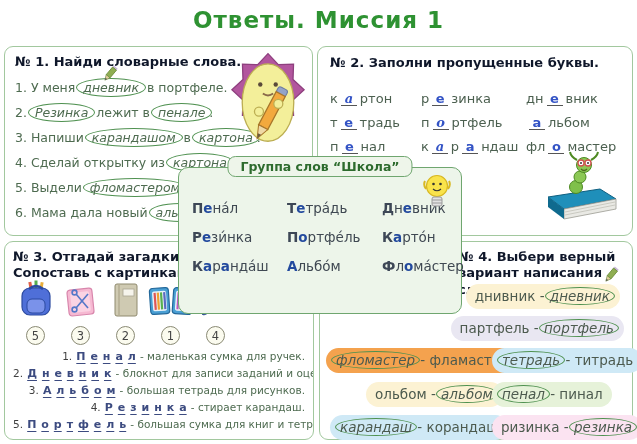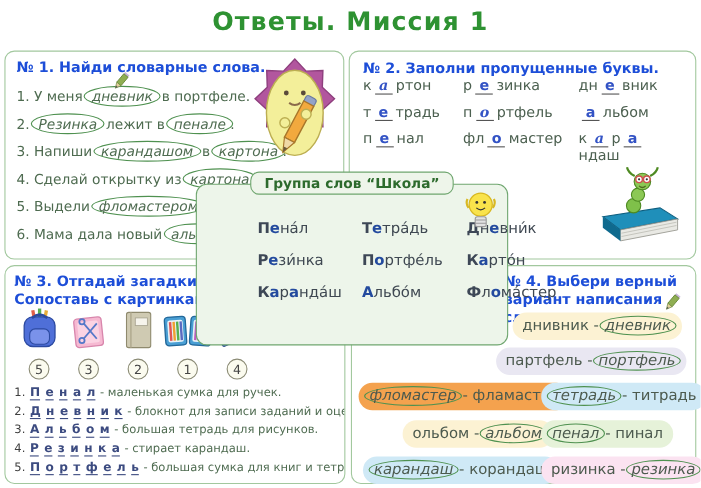--- a/index.html
+++ b/index.html
@@ -6,31 +6,31 @@
   #page{position:relative;width:637px;height:444px;background:#fff;overflow:hidden;
         font-family:"DejaVu Sans",sans-serif;}
   .main-title{position:absolute;top:7px;left:0;width:100%;text-align:center;
         font-size:23px;font-weight:bold;color:#2e9232;letter-spacing:1px;}
   .panel{position:absolute;background:#fff;border:1.5px solid #a2c89e;border-radius:9px;box-sizing:border-box;}
   #panel1{left:4px;top:46px;width:309px;height:190px;padding:7px 10px;}
   #panel2{left:317px;top:46px;width:316px;height:190px;padding:8px 12px;}
   #panel3{left:4px;top:241px;width:310px;height:199px;padding:7px 8px;overflow:hidden;}
   #panel4{left:319px;top:241px;width:314px;height:199px;}
   #group-panel{left:178px;top:167px;width:284px;height:147px;background:#edf5ea;
-        border:1.6px solid #6fa66f;border-radius:10px;z-index:5;padding-left:42px;}
-  .phead{font-size:13px;font-weight:bold;color:#1d4ed8;line-height:1.25;}
+        border:1.6px solid #6fa66f;border-radius:10px;z-index:5;}
+  .phead{font-size:13px;font-weight:bold;color:#0f172a;line-height:1.25;}
   
   .p1-item{margin-top:10px;font-size:12.5px;color:#4e6b50;white-space:nowrap;}
   .circ{display:inline-block;border:1.4px solid #4f9150;border-radius:50%;
         padding:1px 6px;margin:-2px -3px;font-style:italic;}
   #hedgehog{position:absolute;right:4px;top:4px;}
   #p1-pencil{position:absolute;left:96px;top:18px;}
   
   .p2-grid{display:grid;grid-template-columns:91px 105px auto;row-gap:9px;
-        font-size:13px;color:#4c6050;}
+        margin-top:20px;font-size:13px;color:#4c6050;}
   .blank{display:inline-block;min-width:16px;border-bottom:1.4px solid #555;
         text-align:center;margin:0 3px;color:#3353c5;font-weight:bold;line-height:12px;}
   .script{font-style:italic;font-family:"DejaVu Serif",serif;}
   #bookworm{position:absolute;right:8px;bottom:4px;}
   
   .group-tab{position:absolute;top:-12px;left:50%;transform:translateX(-50%);
         background:#eef5ea;border:1.5px solid #6fa66f;border-radius:8px;
         padding:2px 12px;font-size:12.5px;font-weight:bold;color:#2d6b2d;white-space:nowrap;}
   .gword-grid{display:grid;grid-template-columns:95px 95px auto;row-gap:13px;
         margin-top:32px;padding:0 13px;font-size:13.5px;color:#3f4852;}
@@ -39,21 +39,21 @@
   #bulb{position:absolute;top:5px;right:9px;}
   
   .icons-row,.nums-row{display:flex;width:228px;}
   .icons-row{margin-top:2px;align-items:flex-end;height:38px;}
   .slot{width:45px;text-align:center;}
   .nums-row{margin-top:3px;}
   .num-circle{display:inline-flex;align-items:center;justify-content:center;
         width:17px;height:17px;border-radius:50%;border:1.3px solid #8a8a74;
         background:#fbfbef;font-size:11.5px;color:#444;}
   .riddles{margin-top:5px;}
-  .riddle{margin-bottom:4px;font-size:10.5px;color:#4e6b50;white-space:nowrap;}
+  .riddle{margin-bottom:4px;font-size:10.5px;color:#4e6b50;white-space:nowrap;text-align:right;}
   .rnum{color:#3f3f3f;}
   .spell .u{text-decoration:underline;text-underline-offset:2.5px;margin:0 0.8px;
         color:#3c4b80;font-weight:bold;font-size:11px;}
   
   #panel4 .phead{position:absolute;left:138px;top:7px;width:176px;}
   .pill{position:absolute;border-radius:15px;padding:3px 9px 4px;font-size:13.5px;
         color:#4c5a4e;white-space:nowrap;}
   .pill .circ{border-width:1.5px;padding:0 4px;margin:0 -4px;}
   #p4-pencil{position:absolute;top:24px;right:12px;}
 </style>
@@ -104,22 +104,22 @@
   <div class="panel" id="panel2">
     <div class="phead">№ 2. Заполни пропущенные буквы.</div>
     <div class="p2-grid">
       <span><span>к</span><span class="blank script">а</span><span>ртон</span></span>
       <span><span>р</span><span class="blank">е</span><span>зинка</span></span>
       <span><span>дн</span><span class="blank">е</span><span>вник</span></span>
       <span><span>т</span><span class="blank">е</span><span>традь</span></span>
       <span><span>п</span><span class="blank script">о</span><span>ртфель</span></span>
       <span><span></span><span class="blank">а</span><span>льбом</span></span>
       <span><span>п</span><span class="blank">е</span><span>нал</span></span>
+      <span><span>к</span><span class="blank script">а</span><span>р</span><span class="blank">а</span><span>ндаш</span></span>
       <span><span>фл</span><span class="blank">о</span><span>мастер</span></span>
-      <span><span>к</span><span class="blank script">а</span><span>р</span><span class="blank">а</span><span>ндаш</span></span>
     </div>
     <span id="bookworm">
       <svg width="88" height="76" viewBox="0 0 88 76">
         <polygon points="12,46 64,38 80,48 28,58" fill="#1f8fba" stroke="#0e5f80" stroke-width="1"></polygon>
         <polygon points="28,58 80,48 80,58 28,68" fill="#e9e9e4" stroke="#9a9a92" stroke-width="0.8"></polygon>
         <line x1="29" y1="61" x2="79" y2="51" stroke="#c0c0b8" stroke-width="0.8"></line>
         <line x1="29" y1="64" x2="79" y2="54" stroke="#c0c0b8" stroke-width="0.8"></line>
         <polygon points="12,46 28,58 28,68 12,56" fill="#0f6a8e"></polygon>
         <circle cx="40" cy="36" r="6.5" fill="#7fc04a" stroke="#4e8a22" stroke-width="1"></circle>
         <circle cx="44" cy="26" r="6" fill="#8cc855" stroke="#4e8a22" stroke-width="1"></circle>

